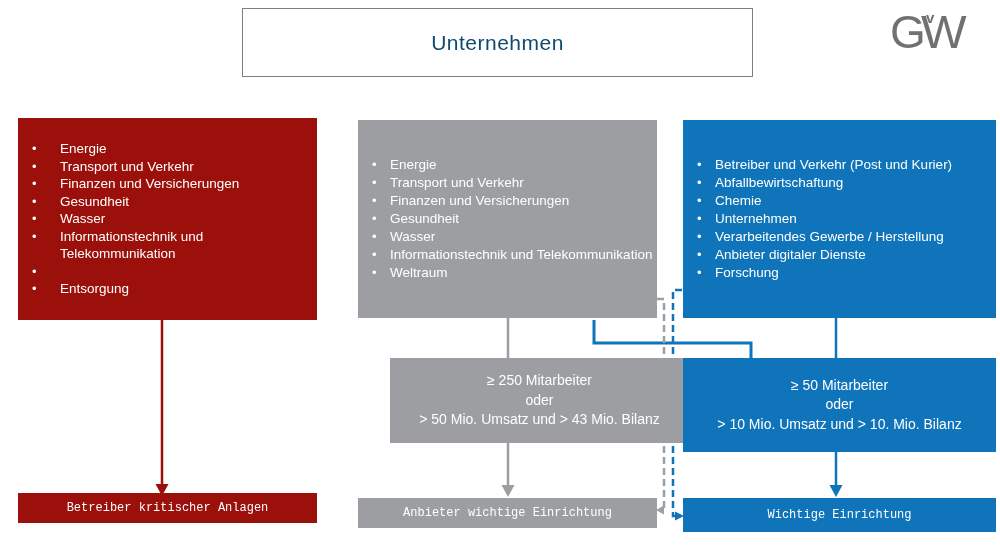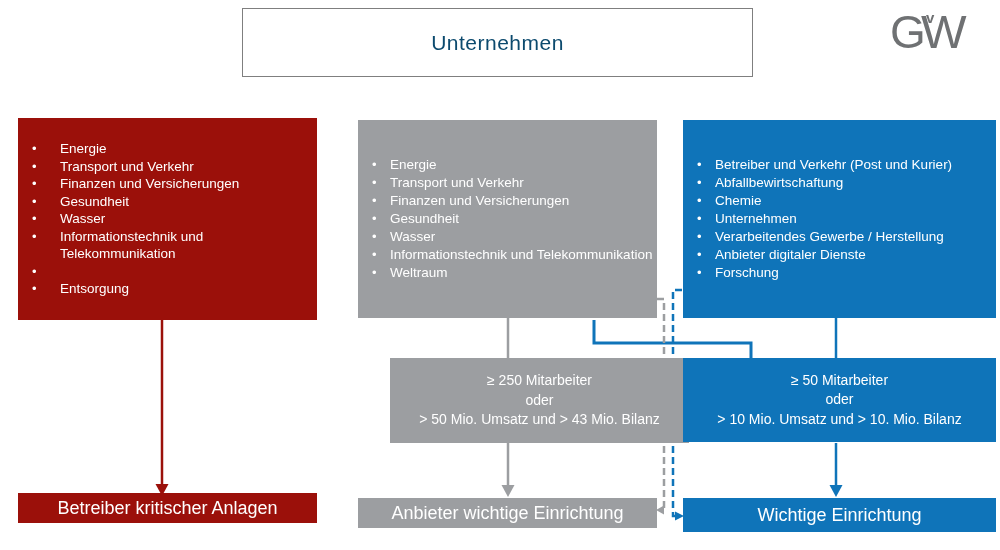--- a/index.html
+++ b/index.html
@@ -36,26 +36,26 @@
   .sector-gray { left:358px; top:120px; width:299px; height:198px; --bcol:18px; padding:0 4px 0 14px; }
   .sector-gray li, .sector-blue li { line-height:18px; }
   .sector-blue { left:683px; top:120px; width:313px; height:198px; --bcol:18px; padding:0 4px 0 14px; }
 
   
   .crit {
     color:#ffffff; font-size:14px; line-height:19.5px; text-align:center;
     display:flex; flex-direction:column; justify-content:center;
   }
   .crit-gray { left:358px; top:358px; width:299px; height:85px;margin-left:32px; }
-  .crit-blue { left:683px; top:358px; width:313px; height:84px; }
+  .crit-blue { left:683px; top:358px; width:313px; height:94px; }
 
   
   .result {
-    color:#ffffff; font-size:18px; 
-    display:flex; align-items:center; justify-content:center;
+    color:#ffffff; font-size:12px; 
+    display:flex; align-items:center; justify-content:center;font-family:Liberation Mono, monospace;
   }
   .result-red  { left:18px;  top:493px; width:299px; height:30px; }
   .result-gray { left:358px; top:498px; width:299px; height:30px; }
   .result-blue { left:683px; top:498px; width:313px; height:34px; }
 
   .connectors { position:absolute; left:0; top:0; width:1000px; height:550px; pointer-events:none; }
 </style>
 </head>
 <body>
 

